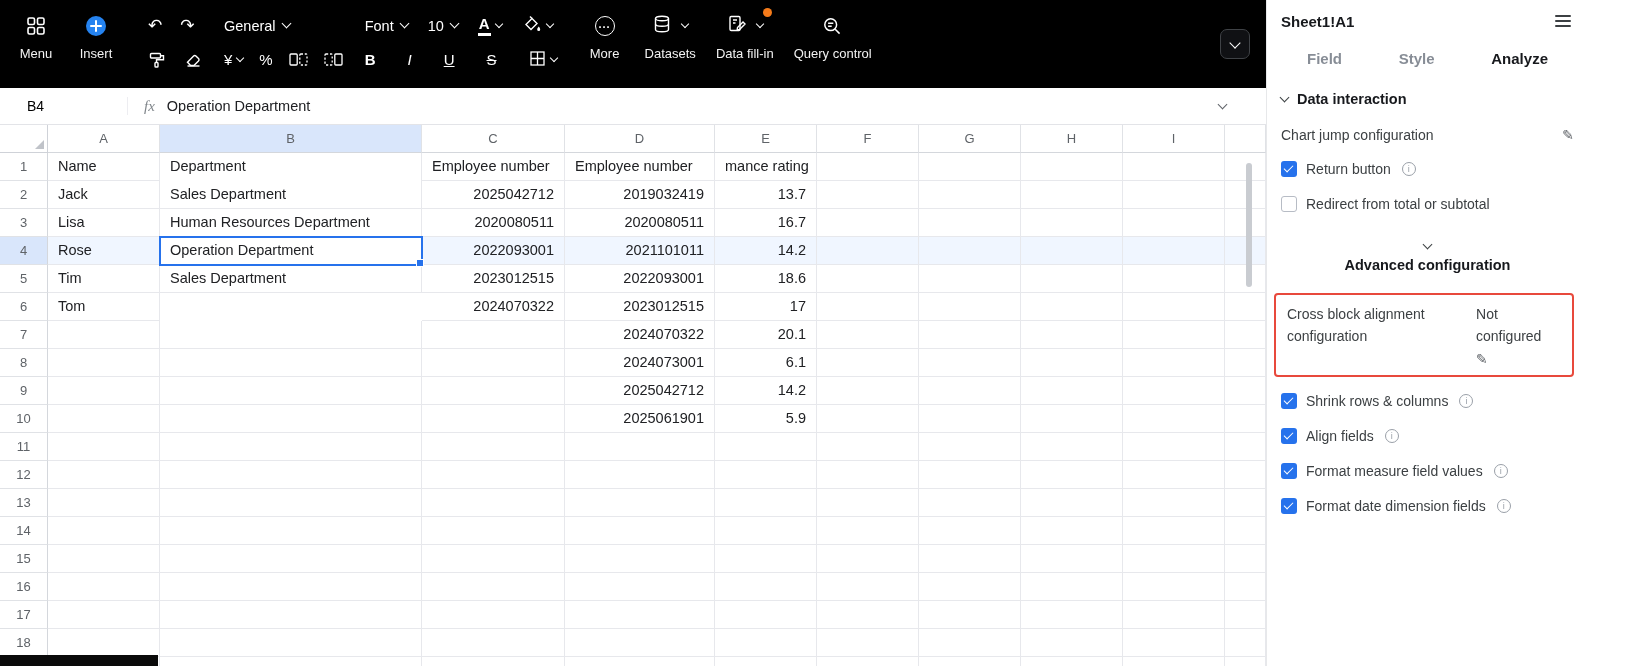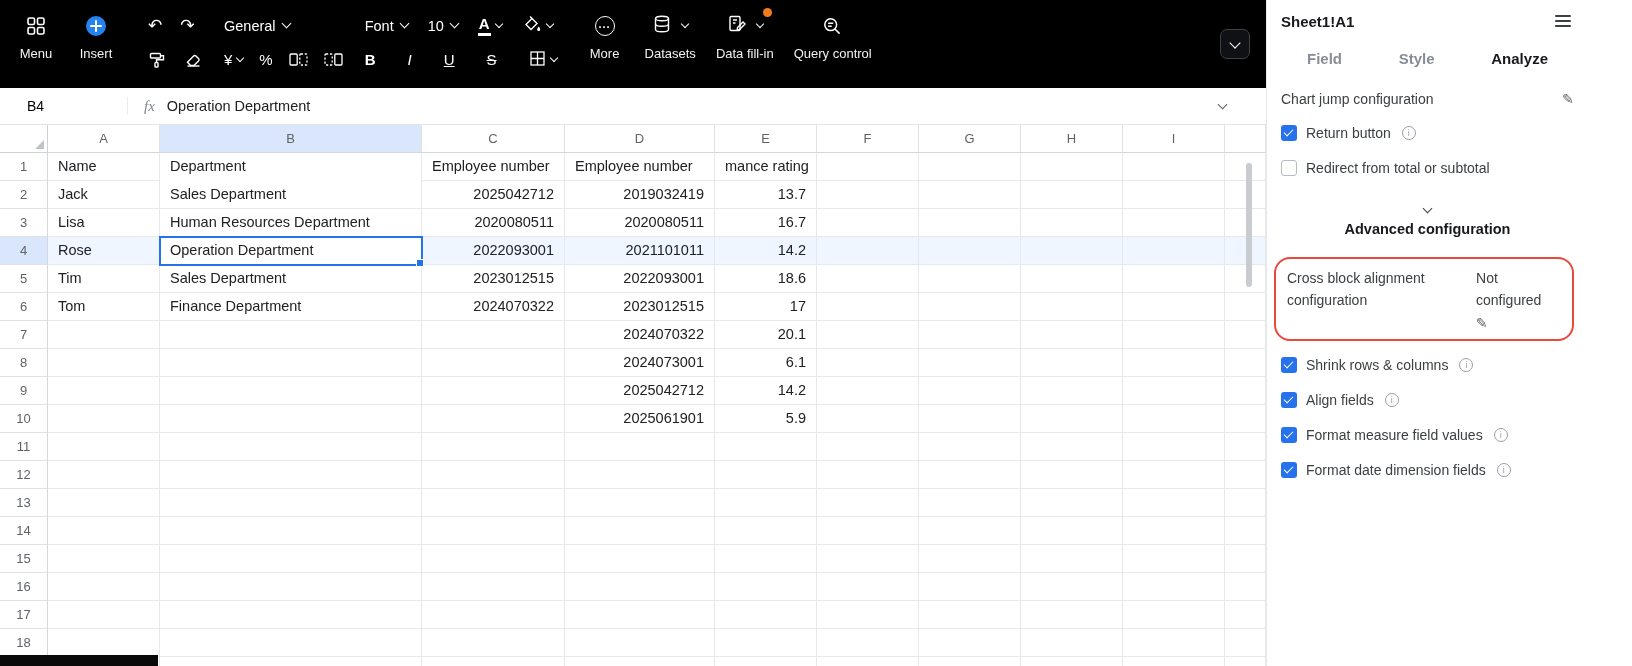--- a/index.html
+++ b/index.html
@@ -76,21 +76,21 @@
   .chv { display:inline-block; width:7px; height:7px; border-right:1.7px solid #3c4043; border-bottom:1.7px solid #3c4043; transform:rotate(45deg); margin-top:-4px; }
   .row-bw { display:flex; justify-content:space-between; align-items:center; margin-bottom:18px; font-size:14px; color:#3c4043; }
   .pencil { color:#5f6368; font-size:14px; cursor:pointer; font-family:"DejaVu Sans",sans-serif; }
   .cb-row { display:flex; align-items:center; gap:9px; margin-bottom:19px; font-size:14px; color:#3c4043; }
   .cb { width:16px; height:16px; border-radius:3px; position:relative; flex:none; cursor:pointer; }
   .cb[data-checked="true"] { background:#2672ec; }
   .cb[data-checked="true"]::after { content:''; position:absolute; left:3px; top:4px; width:8px; height:4px; border-left:1.8px solid #fff; border-bottom:1.8px solid #fff; transform:rotate(-45deg); }
   .cb[data-checked="false"] { border:1.5px solid #b7bcc5; background:#fff; }
   .info-i { width:14px; height:14px; border:1px solid #9aa0a8; border-radius:50%; color:#9aa0a8; font-size:9px; display:inline-flex; align-items:center; justify-content:center; margin-left:2px; flex:none; cursor:pointer; }
   .sec-gap { margin-top:33px;flex-direction:column; }
-  .alert-box { border:2px solid #e8493c; border-radius:16px; padding:8px 10px 5px 11px; display:flex; justify-content:space-between; margin:0 0 16px -7px; font-size:14px; color:#3c4043; line-height:22px; cursor:pointer;gap:19px; }
+  .alert-box { border:2px solid #e8493c; border-radius:4px; padding:8px 10px 5px 11px; display:flex; justify-content:space-between; margin:0 0 16px -7px; font-size:14px; color:#3c4043; line-height:22px; cursor:pointer;gap:19px; }
   .ab-left { width:178px; }
   .ab-right { width:90px; display:flex; flex-direction:column; }
   .ab-right .pencil { margin-top:1px; }
 </style>
 </head>
 <body>
 
 <div class="main">
 
   <div class="toolbar">
@@ -327,21 +327,20 @@
       <div class="g-cell right" style="left: 422px; top: 140px; width: 143px; height: 28px;">2023012515</div>
       <div class="g-cell right" style="left: 565px; top: 140px; width: 150px; height: 28px;">2022093001</div>
       <div class="g-cell right" style="left: 715px; top: 140px; width: 102px; height: 28px;">18.6</div>
       <div class="g-cell" style="left: 817px; top: 140px; width: 102px; height: 28px;"></div>
       <div class="g-cell" style="left: 919px; top: 140px; width: 102px; height: 28px;"></div>
       <div class="g-cell" style="left: 1021px; top: 140px; width: 102px; height: 28px;"></div>
       <div class="g-cell" style="left: 1123px; top: 140px; width: 102px; height: 28px;"></div>
       <div class="g-cell" style="left: 1225px; top: 140px; width: 41px; height: 28px;"></div>
       <div class="g-rowhead" style="left: 0px; top: 168px; width: 48px; height: 28px;">6</div>
       <div class="g-cell" style="left: 48px; top: 168px; width: 112px; height: 28px;">Tom</div>
-      <div class="g-cell" style="left: 160px; top: 168px; width: 262px; height: 28px;">Finance Department</div>
       <div class="g-cell right" style="left: 422px; top: 168px; width: 143px; height: 28px;">2024070322</div>
       <div class="g-cell right" style="left: 565px; top: 168px; width: 150px; height: 28px;">2023012515</div>
       <div class="g-cell right" style="left: 715px; top: 168px; width: 102px; height: 28px;">17</div>
       <div class="g-cell" style="left: 817px; top: 168px; width: 102px; height: 28px;"></div>
       <div class="g-cell" style="left: 919px; top: 168px; width: 102px; height: 28px;"></div>
       <div class="g-cell" style="left: 1021px; top: 168px; width: 102px; height: 28px;"></div>
       <div class="g-cell" style="left: 1123px; top: 168px; width: 102px; height: 28px;"></div>
       <div class="g-cell" style="left: 1225px; top: 168px; width: 41px; height: 28px;"></div>
       <div class="g-rowhead" style="left: 0px; top: 196px; width: 48px; height: 28px;">7</div>
       <div class="g-cell" style="left: 48px; top: 196px; width: 112px; height: 28px;"></div>
@@ -499,20 +498,24 @@
           <i></i>
         </span>
     </div>
     <div class="p-tabs">
       <span data-active="false">Field</span>
       <span data-active="false">Style</span>
       <span data-active="true">Analyze</span>
     </div>
 
     <div class="p-body">
+      <div class="sec-h">
+        <i class="chv"></i>
+        <span>Data interaction</span>
+      </div>
 
       <div class="row-bw">
         <span>Chart jump configuration</span>
         <span class="pencil">✎</span>
       </div>
 
       <div class="cb-row">
         <span class="cb" data-checked="true"></span>
         <span>Return button</span>
         <span class="info-i">i</span>

